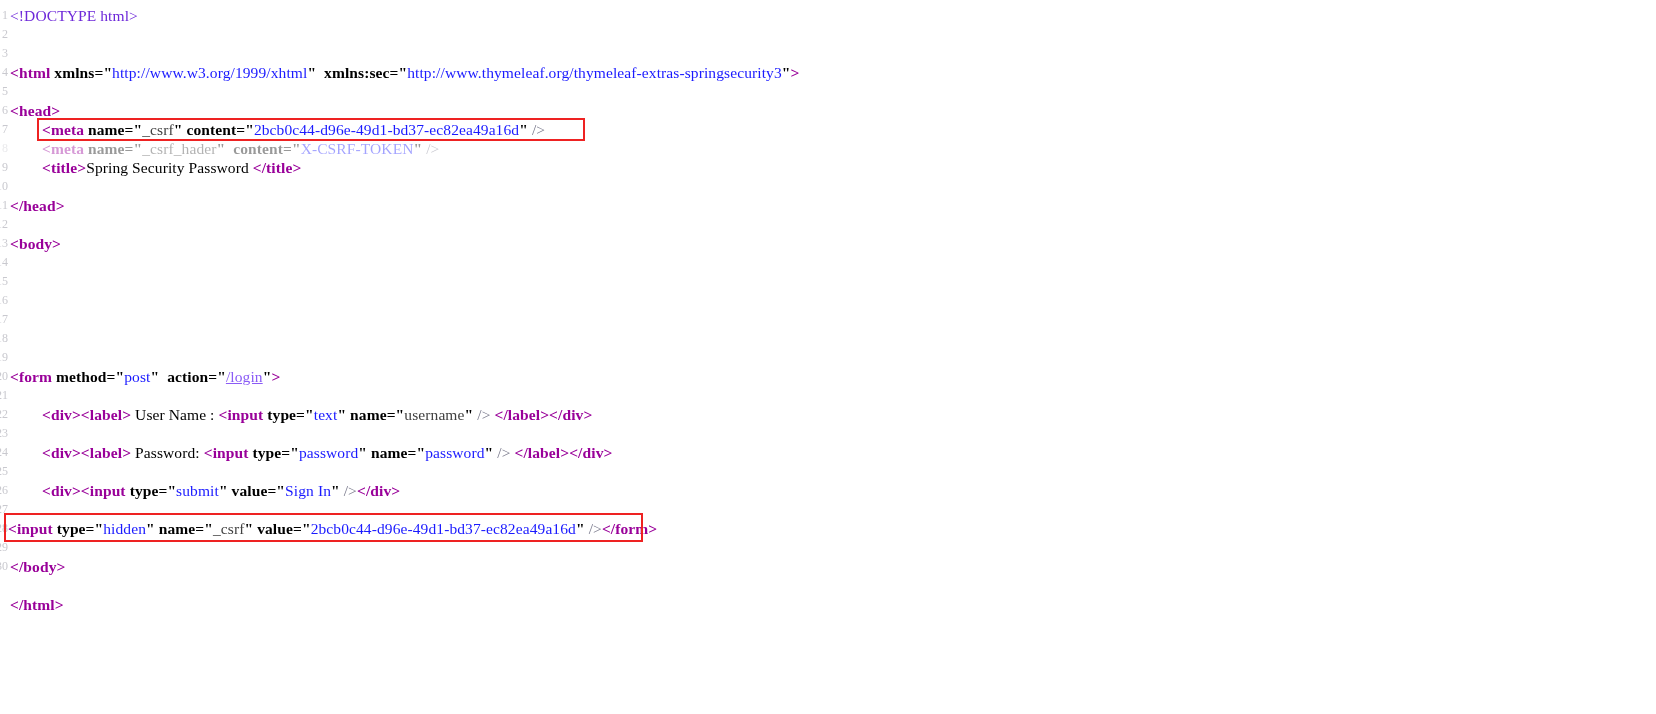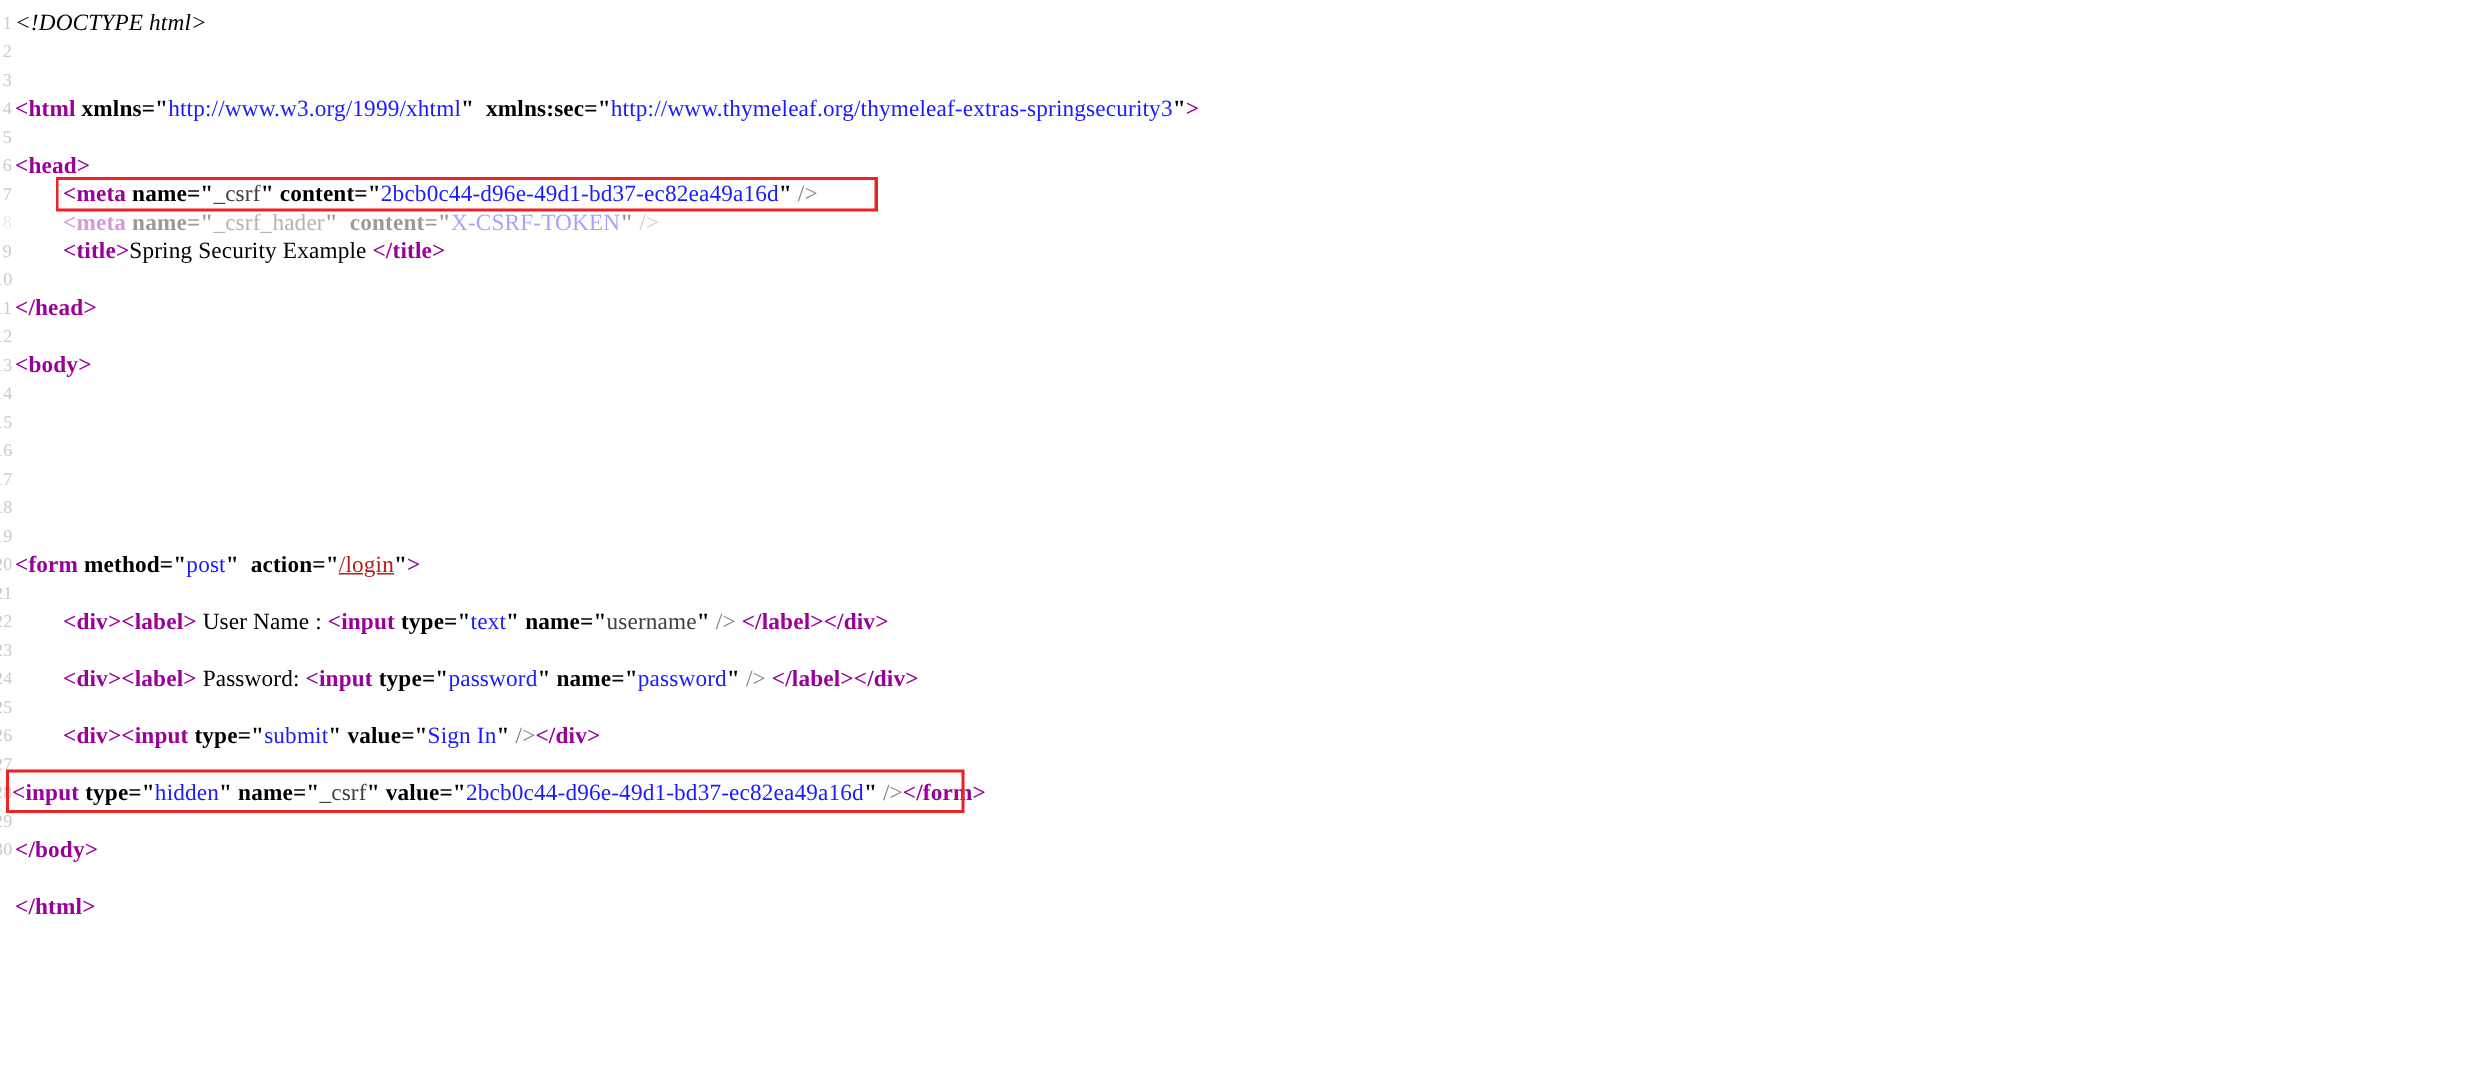--- a/index.html
+++ b/index.html
@@ -52,22 +52,22 @@
     top: 0;
   }
 
   
   .tag      { color: #990099; font-weight: bold; }
   .attr     { color: #000000; font-weight: bold; }
   .val      { color: #1a1aff; margin-top: 20px; }
   .val-p    { color: #404040; }
   .punct    { color: #7a7a8c; }
   .txt      { color: #000000; }
-  .doctype  { color: #000000; font-style: italic; }
-  .link     { color: #b91c1c; text-decoration: underline; }
+  .doctype  { color: #6d28d9; }
+  .link     { color: #8b5cf6; text-decoration: underline; }
   .faded    { opacity: 0.40; }
 
   
   .annot-box {
     position: absolute;
     border: 2.5px solid #ee2222;
     box-sizing: border-box;
     background: transparent;
     pointer-events: none;
   }
@@ -109,21 +109,21 @@
     <span class="code-text" style="left:42px;"><span class="tag">&lt;</span><span class="tag">meta</span><span class="txt"> </span><span class="attr">name</span><span class="attr">=</span><span class="attr">"</span><span class="val-p">_csrf</span><span class="attr">"</span><span class="txt"> </span><span class="attr">content</span><span class="attr">=</span><span class="attr">"</span><span class="val">2bcb0c44-d96e-49d1-bd37-ec82ea49a16d</span><span class="attr">"</span><span class="txt"> </span><span class="punct">/&gt;</span></span>
   </div>
 
   <div class="code-line faded" style="top:139px;">
     <span class="gutter">8</span>
     <span class="code-text" style="left:42px;"><span class="tag">&lt;</span><span class="tag">meta</span><span class="txt"> </span><span class="attr">name</span><span class="attr">=</span><span class="attr">"</span><span class="val-p">_csrf_hader</span><span class="attr">"</span><span class="txt">  </span><span class="attr">content</span><span class="attr">=</span><span class="attr">"</span><span class="val">X-CSRF-TOKEN</span><span class="attr">"</span><span class="txt"> </span><span class="punct">/&gt;</span></span>
   </div>
 
   <div class="code-line" style="top:158px;">
     <span class="gutter">9</span>
-    <span class="code-text" style="left:42px;"><span class="tag">&lt;</span><span class="tag">title</span><span class="tag">&gt;</span><span class="txt">Spring Security Example </span><span class="tag">&lt;/</span><span class="tag">title</span><span class="tag">&gt;</span></span>
+    <span class="code-text" style="left:42px;"><span class="tag">&lt;</span><span class="tag">title</span><span class="tag">&gt;</span><span class="txt">Spring Security Password </span><span class="tag">&lt;/</span><span class="tag">title</span><span class="tag">&gt;</span></span>
   </div>
 
   <div class="code-line" style="top:177px;">
     <span class="gutter">10</span>
   </div>
 
   <div class="code-line" style="top:196px;">
     <span class="gutter">11</span>
     <span class="code-text"><span class="tag">&lt;/</span><span class="tag">head</span><span class="tag">&gt;</span></span>
   </div>

